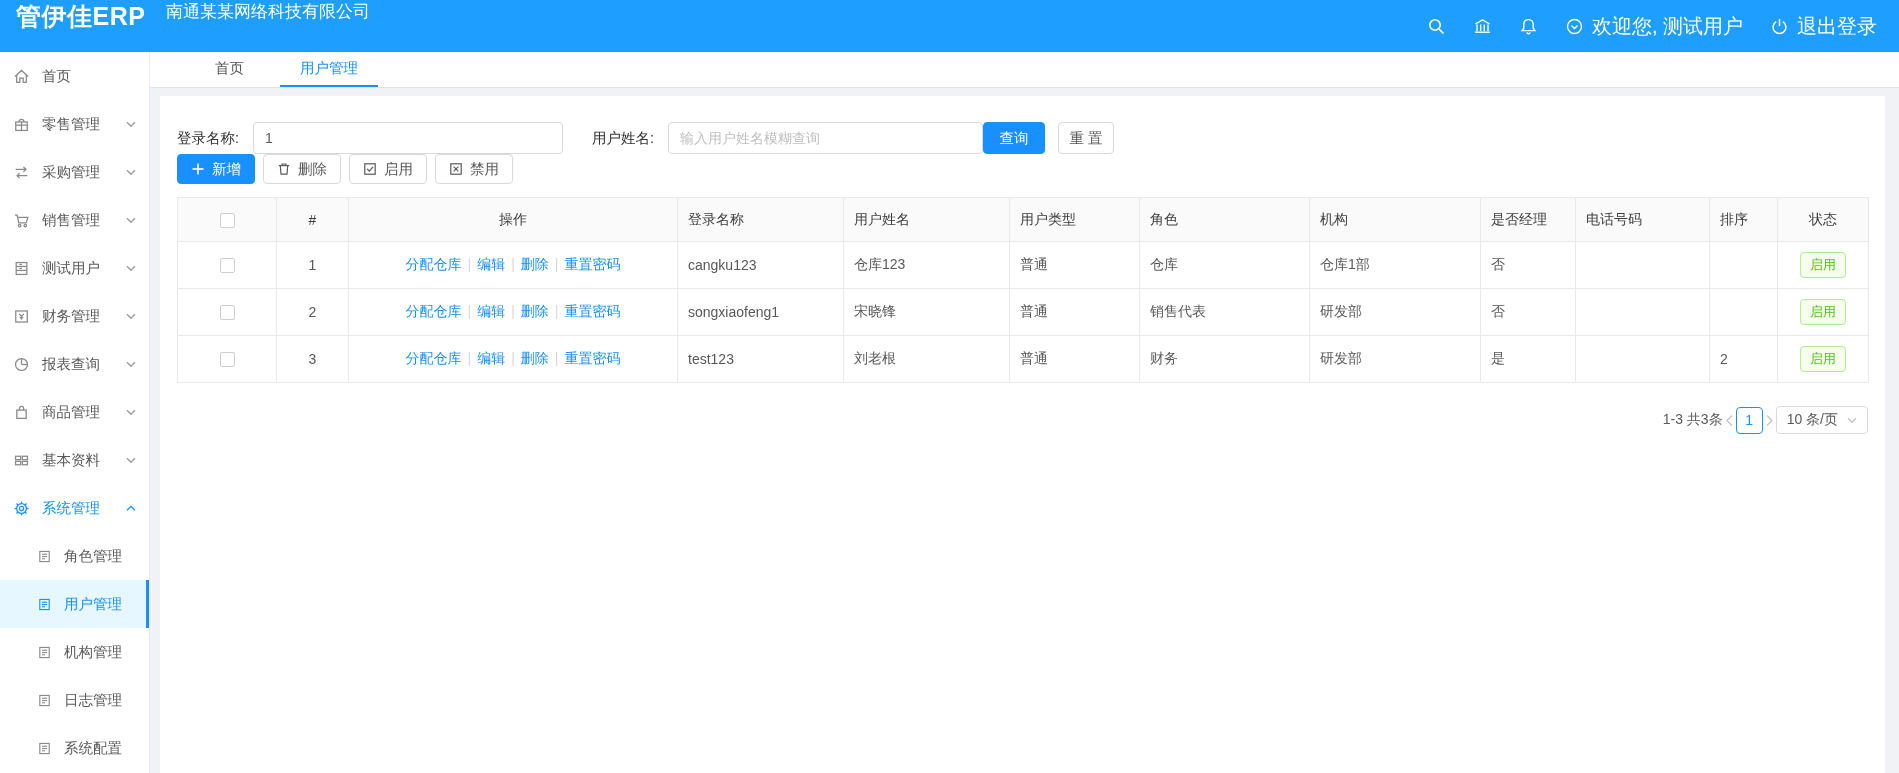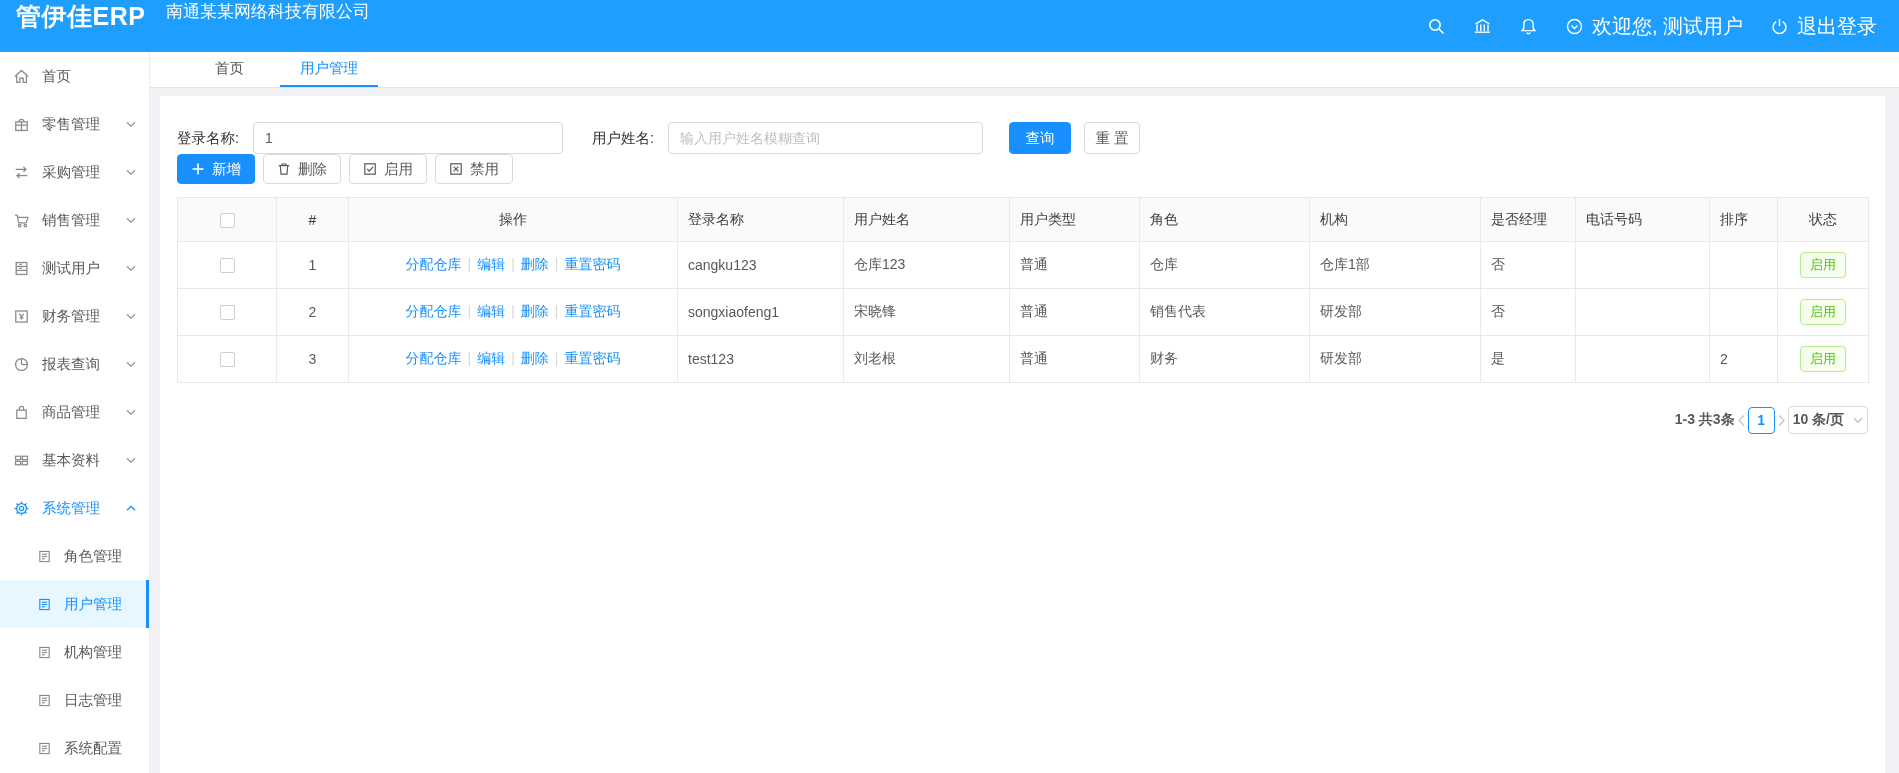--- a/index.html
+++ b/index.html
@@ -42,21 +42,21 @@
   
   .search-row { display:flex; align-items:center; margin-top:10px; font-size:14.5px; color:#333; }
   .f-label { white-space:nowrap; }
   .inp { height:32px; border:1px solid #d9d9d9; border-radius:4px; padding:0 11px; font-size:14px; color:#595959; outline:none; font-family:"Liberation Sans", sans-serif; }
   .inp::placeholder { color:#bfbfbf; }
   .inp-login { width:310px; margin-left:14px; }
   .lbl2 { margin-left:29px; }
   .inp-name { width:315px; margin-left:14px; }
   .btn { height:32px; border-radius:4px; font-size:14.5px; display:inline-flex; align-items:center; justify-content:center; cursor:pointer; border:1px solid #d9d9d9; background:#fff; color:#595959; font-family:"Liberation Sans", sans-serif; }
   .btn-primary { background:#1890ff; border-color:#1890ff; color:#fff; }
-  .btn-query { width:62px; margin-left:26px; }
+  .btn-query { width:62px; }
   .btn-reset { width:56px; margin-left:13px; white-space:pre; }
 
   
   .toolbar { display:flex; align-items:center; gap:8px; }
   .tbtn { height:30px; padding:0 13px; gap:7px; }
   .tbtn svg { width:14px; height:14px; }
   .tbtn-icon { color:#595959; }
   .btn-primary .tbtn-icon { color:#fff; }
 
   
@@ -65,24 +65,24 @@
   .grid th { background:#fafafa; height:44px; font-weight:500; color:#3d3d3d; text-align:left; }
   .grid td { height:47px; background:#fff; }
   .c-center { text-align:center !important; }
   .op-cell { text-align:center; }
   .op-link { color:#1890ff; text-decoration:none; cursor:pointer; }
   .sep { color:#d8d8d8; margin:0 6px; }
   .cbx { width:15px; height:15px; border:1px solid #cfcfcf; border-radius:2px; background:#fff; display:inline-block; vertical-align:middle; cursor:pointer; }
   .badge-on { display:inline-block; padding:3px 9px; font-size:13px; color:#52c41a; border:1px solid #b7eb8f; background:#f6ffed; border-radius:4px; }
 
   
-  .pager { display:flex; align-items:center; justify-content:flex-end; gap:2px; margin-top:23px; font-size:14px; color:#595959;font-weight:bold; }
+  .pager { display:flex; align-items:center; justify-content:flex-end; gap:2px; margin-top:23px; font-size:14px; color:#595959; }
   .pg-arrow { width:9px; height:13px; color:#c8c8c8; cursor:pointer; }
   .pg-num { min-width:27px; height:27px; border:1px solid #1890ff; color:#1890ff; border-radius:4px; display:flex; align-items:center; justify-content:center; cursor:pointer; background:#fff; }
-  .pg-size { height:28px; border:1px solid #d9d9d9; border-radius:4px; display:flex; align-items:center; gap:9px; padding:0 4px; color:#595959; cursor:pointer; background:#fff; }
+  .pg-size { height:28px; border:1px solid #d9d9d9; border-radius:4px; display:flex; align-items:center; gap:9px; padding:0 10px; color:#595959; cursor:pointer; background:#fff; }
   .pg-size svg { width:10px; height:7px; color:#bfbfbf; }
 </style>
 </head>
 <body>
 
 <div class="app">
 
   <div class="topbar">
     <div class="logo">管伊佳ERP</div>
     <div class="company">南通某某网络科技有限公司</div>

